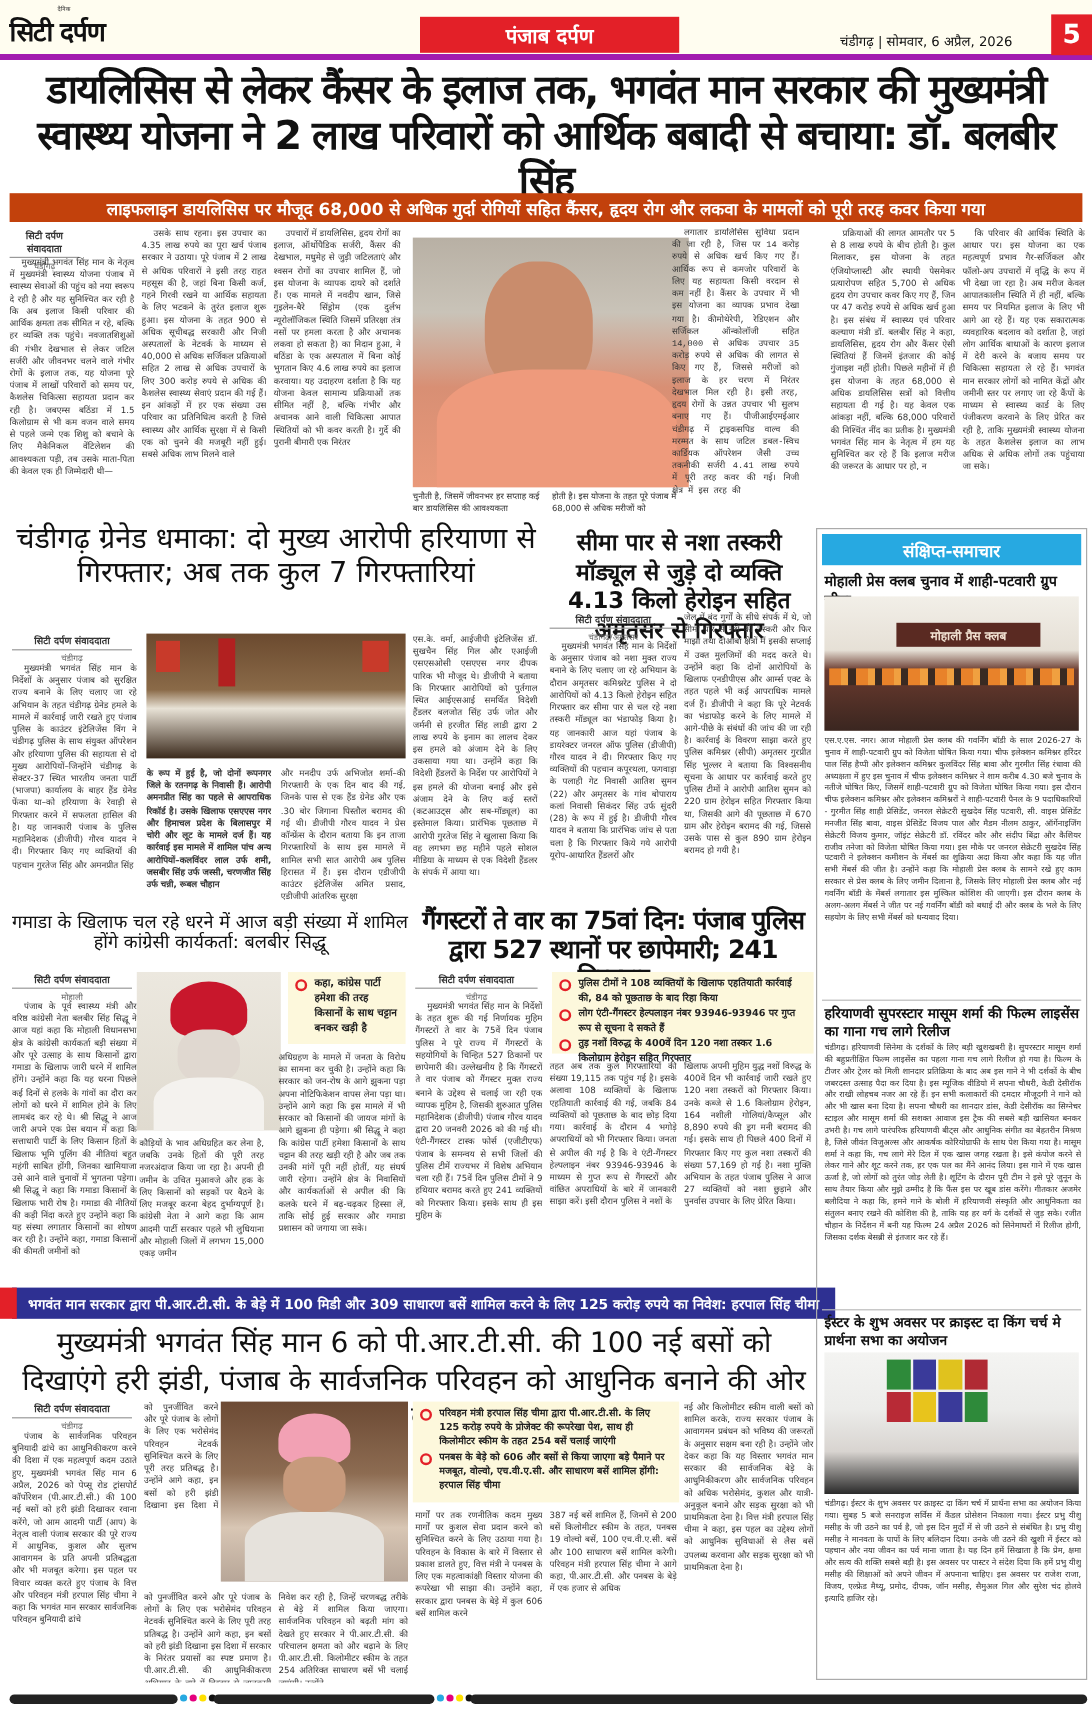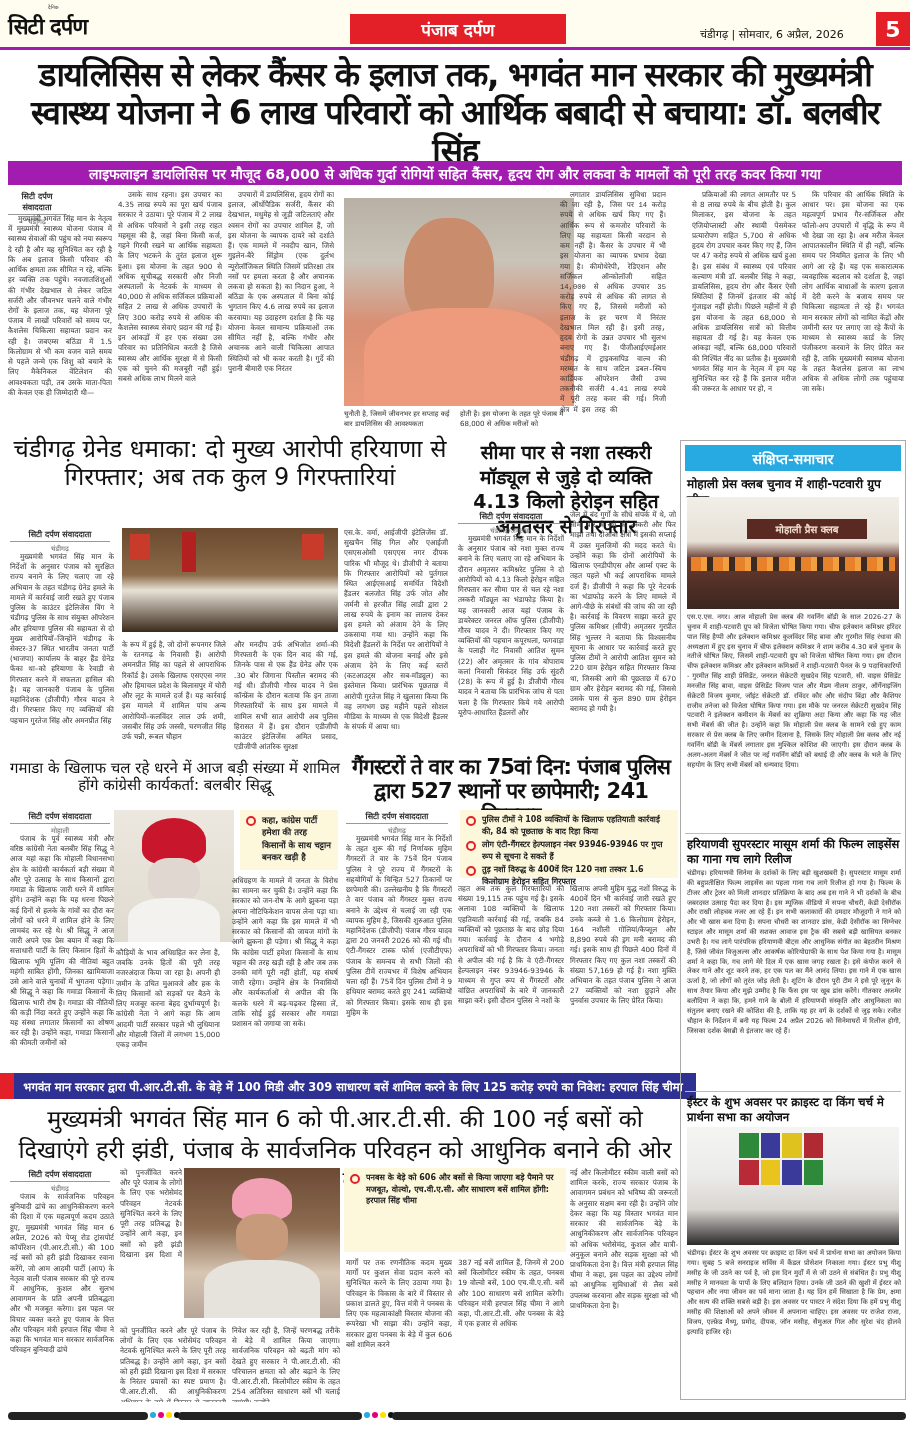--- a/index.html
+++ b/index.html
@@ -1,30 +1,30 @@
 <!DOCTYPE html>
 <html><head>
 <meta charset="utf-8">
 <style>
   * { box-sizing: border-box; margin: 0; padding: 0; }
   body { width: 910px; height: 1431px; background: #fff; font-family: "DejaVu Sans", sans-serif; color: #222; overflow: hidden; position: relative; }
   .page { position: relative; width: 910px; height: 1431px; }
 
   
-  .masthead { position: absolute; left: 0; top: 0; width: 910px; height: 50px; background: #fffdf0; border-bottom: 3px solid #a21caf; }
+  .masthead { position: absolute; left: 0; top: 0; width: 910px; height: 50px; background: #fffdf0; border-bottom: 5px solid #a21caf; }
   .logo { position: absolute; left: 8px; top: 10px; font-family: "DejaVu Sans", sans-serif; font-weight: bold; font-size: 22px; color: #111; letter-spacing: -1px; }
   .logo-sub { position: absolute; left: 48px; top: 4px; font-size: 5px; color: #333; }
   .section-banner { position: absolute; left: 350px; top: 14px; width: 216px; height: 30px; background: #e32028; color: #fff; font-weight: bold; font-size: 17px; display: flex; align-items: center; justify-content: center; }
   .dateline { position: absolute; left: 700px; top: 26px; font-size: 11px; color: #111; }
   .page-num { position: absolute; left: 876px; top: 12px; width: 34px; height: 34px; background: #e32028; color: #fff; font-weight: bold; font-size: 22px; display: flex; align-items: center; justify-content: center; }
 
   
   .hl { position: absolute; font-weight: bold; color: #111; text-align: center; line-height: 1.15; font-family: "DejaVu Sans", sans-serif; }
   .hl-main { left: 10px; top: 56px; width: 890px; font-size: 33px; letter-spacing: -1.5px; }
-  .strap-cyan { position: absolute; left: 8px; top: 161px; width: 894px; height: 24px; background: #a21caf; color: #fff; font-weight: bold; font-size: 14px; display: flex; align-items: center; justify-content: center; }
+  .strap-cyan { position: absolute; left: 8px; top: 161px; width: 894px; height: 24px; background: #c2410c; color: #fff; font-weight: bold; font-size: 14px; display: flex; align-items: center; justify-content: center; }
   .strap-navy { position: absolute; left: 10px; top: 1073px; width: 686px; height: 26px; background: #2e3092; color: #fff; font-weight: bold; font-size: 11.5px; display: flex; align-items: center; justify-content: center; }
   .strap-navy::before { content: ""; position: absolute; left: -10px; top: 0; width: 14px; height: 26px; background: #e32028; }
 
   .byline { position: absolute; font-size: 8px; text-align: center; color: #333; }
   .byline .name { display: block; font-weight: bold; border-bottom: 1px solid #999; padding-bottom: 2px; margin-bottom: 2px; }
   .byline .place { display: block; font-size: 7px; color: #666; }
 
   .col { position: absolute; font-size: 7.2px; line-height: 1.42; color: #333; text-align: justify; overflow: hidden; }
   .col p { text-indent: 10px; }
 
@@ -51,21 +51,21 @@
 <div class="page">
 
   <div class="masthead">
     <div class="logo-sub">दैनिक</div>
     <div class="logo">सिटी दर्पण</div>
     <div class="section-banner">पंजाब दर्पण</div>
     <div class="dateline">चंडीगढ़ | सोमवार, 6 अप्रैल, 2026</div>
     <div class="page-num">5</div>
   </div>
 
-  <div class="hl hl-main">डायलिसिस से लेकर कैंसर के इलाज तक, भगवंत मान सरकार की मुख्यमंत्री स्वास्थ्य योजना ने 6 लाख परिवारों को आर्थिक बबादी से बचाया: डॉ. बलबीर सिंह</div>
+  <div class="hl hl-main">डायलिसिस से लेकर कैंसर के इलाज तक, भगवंत मान सरकार की मुख्यमंत्री स्वास्थ्य योजना ने 2 लाख परिवारों को आर्थिक बबादी से बचाया: डॉ. बलबीर सिंह</div>
   <div class="strap-cyan">लाइफलाइन डायलिसिस पर मौजूद 68,000 से अधिक गुर्दा रोगियों सहित कैंसर, हृदय रोग और लकवा के मामलों को पूरी तरह कवर किया गया</div>
 
   <div class="byline" style="left:8px;top:190px;width:58px;">
     <span class="name">सिटी दर्पण संवाददाता</span>
     <span class="place">चंडीगढ़</span>
   </div>
   <div class="col" style="left:8px;top:214px;width:104px;height:212px;">
       <p>मुख्यमंत्री भगवंत सिंह मान के नेतृत्व में मुख्यमंत्री स्वास्थ्य योजना पंजाब में स्वास्थ्य सेवाओं की पहुंच को नया स्वरूप दे रही है और यह सुनिश्चित कर रही है कि अब इलाज किसी परिवार की आर्थिक क्षमता तक सीमित न रहे, बल्कि हर व्यक्ति तक पहुंचे। नवजातशिशुओं की गंभीर देखभाल से लेकर जटिल सर्जरी और जीवनभर चलने वाले गंभीर रोगों के इलाज तक, यह योजना पूरे पंजाब में लाखों परिवारों को समय पर, कैशलेस चिकित्सा सहायता प्रदान कर रही है। जबएम्स बठिंडा में 1.5 किलोग्राम से भी कम वजन वाले समय से पहले जन्मे एक शिशु को बचाने के लिए मैकेनिकल वेंटिलेशन की आवश्यकता पड़ी, तब उसके माता-पिता की केवल एक ही जिम्मेदारी थी—</p>
     </div>
   <div class="col" style="left:118px;top:190px;width:104px;height:236px;">
@@ -85,34 +85,34 @@
   <div class="col" style="left:560px;top:190px;width:106px;height:236px;font-family:Liberation Mono, monospace;">
       <p>लगातार डायलिसिस सुविधा प्रदान की जा रही है, जिस पर 14 करोड़ रुपये से अधिक खर्च किए गए हैं। आर्थिक रूप से कमजोर परिवारों के लिए यह सहायता किसी वरदान से कम नहीं है। कैंसर के उपचार में भी इस योजना का व्यापक प्रभाव देखा गया है। कीमोथेरेपी, रेडिएशन और सर्जिकल ऑन्कोलॉजी सहित 14,000 से अधिक उपचार 35 करोड़ रुपये से अधिक की लागत से किए गए हैं, जिससे मरीजों को इलाज के हर चरण में निरंतर देखभाल मिल रही है। इसी तरह, हृदय रोगों के उन्नत उपचार भी सुलभ बनाए गए हैं। पीजीआईएमईआर चंडीगढ़ में ट्राइकसपिड वाल्व की मरम्मत के साथ जटिल डबल-स्विच कार्डियक ऑपरेशन जैसी उच्च तकनीकी सर्जरी 4.41 लाख रुपये में पूरी तरह कवर की गई। निजी क्षेत्र में इस तरह की</p>
     </div>
   <div class="col" style="left:692px;top:190px;width:104px;height:236px;">
       <p>प्रक्रियाओं की लागत आमतौर पर 5 से 8 लाख रुपये के बीच होती है। कुल मिलाकर, इस योजना के तहत एंजियोप्लास्टी और स्थायी पेसमेकर प्रत्यारोपण सहित 5,700 से अधिक हृदय रोग उपचार कवर किए गए हैं, जिन पर 47 करोड़ रुपये से अधिक खर्च हुआ है। इस संबंध में स्वास्थ्य एवं परिवार कल्याण मंत्री डॉ. बलबीर सिंह ने कहा, डायलिसिस, हृदय रोग और कैंसर ऐसी स्थितियां हैं जिनमें इंतजार की कोई गुंजाइश नहीं होती। पिछले महीनों में ही इस योजना के तहत 68,000 से अधिक डायलिसिस सत्रों को वित्तीय सहायता दी गई है। यह केवल एक आंकड़ा नहीं, बल्कि 68,000 परिवारों की निश्चिंत नींद का प्रतीक है। मुख्यमंत्री भगवंत सिंह मान के नेतृत्व में हम यह सुनिश्चित कर रहे हैं कि इलाज मरीज की जरूरत के आधार पर हो, न</p>
     </div>
   <div class="col" style="left:802px;top:190px;width:102px;height:236px;">
       <p>कि परिवार की आर्थिक स्थिति के आधार पर। इस योजना का एक महत्वपूर्ण प्रभाव गैर-सर्जिकल और फॉलो-अप उपचारों में वृद्धि के रूप में भी देखा जा रहा है। अब मरीज केवल आपातकालीन स्थिति में ही नहीं, बल्कि समय पर नियमित इलाज के लिए भी आगे आ रहे हैं। यह एक सकारात्मक व्यवहारिक बदलाव को दर्शाता है, जहां लोग आर्थिक बाधाओं के कारण इलाज में देरी करने के बजाय समय पर चिकित्सा सहायता ले रहे हैं। भगवंत मान सरकार लोगों को नामित केंद्रों और जमीनी स्तर पर लगाए जा रहे कैंपों के माध्यम से स्वास्थ्य कार्ड के लिए पंजीकरण करवाने के लिए प्रेरित कर रही है, ताकि मुख्यमंत्री स्वास्थ्य योजना के तहत कैशलेस इलाज का लाभ अधिक से अधिक लोगों तक पहुंचाया जा सके।</p>
     </div>
 
-  <div class="hl" style="left:10px;top:436px;width:440px;font-size:24px;font-weight:normal;">चंडीगढ़ ग्रेनेड धमाका: दो मुख्य आरोपी हरियाणा से गिरफ्तार; अब तक कुल 9 गिरफ्तारियां</div>
+  <div class="hl" style="left:10px;top:436px;width:440px;font-size:24px;font-weight:normal;">चंडीगढ़ ग्रेनेड धमाका: दो मुख्य आरोपी हरियाणा से गिरफ्तार; अब तक कुल 7 गिरफ्तारियां</div>
   <div class="byline" style="left:10px;top:528px;width:100px;">
     <span class="name">सिटी दर्पण संवाददाता</span>
     <span class="place">चंडीगढ़</span>
   </div>
   <div class="col" style="left:10px;top:552px;width:104px;height:200px;">
       <p>मुख्यमंत्री भगवंत सिंह मान के निर्देशों के अनुसार पंजाब को सुरक्षित राज्य बनाने के लिए चलाए जा रहे अभियान के तहत चंडीगढ़ ग्रेनेड हमले के मामले में कार्रवाई जारी रखते हुए पंजाब पुलिस के काउंटर इंटेलिजेंस विंग ने चंडीगढ़ पुलिस के साथ संयुक्त ऑपरेशन और हरियाणा पुलिस की सहायता से दो मुख्य आरोपियों–जिन्होंने चंडीगढ़ के सेक्टर-37 स्थित भारतीय जनता पार्टी (भाजपा) कार्यालय के बाहर हैंड ग्रेनेड फेंका था–को हरियाणा के रेवाड़ी से गिरफ्तार करने में सफलता हासिल की है। यह जानकारी पंजाब के पुलिस महानिदेशक (डीजीपी) गौरव यादव ने दी। गिरफ्तार किए गए व्यक्तियों की पहचान गुरतेज सिंह और अमनप्रीत सिंह</p>
     </div>
   <div class="photo" style="left:122px;top:528px;width:216px;height:104px;background:linear-gradient(180deg,#6b4a2f 0%,#8a6a48 45%,#e8e2d6 60%,#3b2a1c 100%);">
     <div style="position:absolute;left:8px;top:6px;width:20px;height:26px;background:#c83a2a;"></div>
     <div style="position:absolute;left:60px;top:4px;width:14px;height:40px;background:#b22020;"></div>
     <div style="position:absolute;left:180px;top:6px;width:22px;height:26px;background:#c83a2a;"></div>
   </div>
-  <div class="col" style="left:122px;top:640px;width:104px;height:112px;">
+  <div class="col" style="left:122px;top:640px;width:104px;height:112px;font-weight:bold;">
       <p style="text-indent:0">के रूप में हुई है, जो दोनों रूपनगर जिले के रतनगढ़ के निवासी हैं। आरोपी अमनप्रीत सिंह का पहले से आपराधिक रिकॉर्ड है। उसके खिलाफ एसएएस नगर और हिमाचल प्रदेश के बिलासपुर में चोरी और लूट के मामले दर्ज हैं। यह कार्रवाई इस मामले में शामिल पांच अन्य आरोपियों–कलविंदर लाल उर्फ शमी, जसबीर सिंह उर्फ जस्सी, चरणजीत सिंह उर्फ चन्नी, रूबल चौहान</p>
     </div>
   <div class="col" style="left:234px;top:640px;width:104px;height:112px;">
       <p style="text-indent:0">और मनदीप उर्फ अभिजोत शर्मा–की गिरफ्तारी के एक दिन बाद की गई, जिनके पास से एक हैंड ग्रेनेड और एक .30 बोर जिगाना पिस्तौल बरामद की गई थी। डीजीपी गौरव यादव ने प्रेस कॉन्फ्रेंस के दौरान बताया कि इन ताजा गिरफ्तारियों के साथ इस मामले में शामिल सभी सात आरोपी अब पुलिस हिरासत में हैं। इस दौरान एडीजीपी काउंटर इंटेलिजेंस अमित प्रसाद, एडीजीपी आंतरिक सुरक्षा</p>
     </div>
   <div class="col" style="left:344px;top:528px;width:104px;height:224px;">
       <p style="text-indent:0">एस.के. वर्मा, आईजीपी इंटेलिजेंस डॉ. सुखचैन सिंह गिल और एआईजी एसएसओसी एसएएस नगर दीपक पारिक भी मौजूद थे। डीजीपी ने बताया कि गिरफ्तार आरोपियों को पुर्तगाल स्थित आईएसआई समर्थित विदेशी हैंडलर बलजोत सिंह उर्फ जोत और जर्मनी से हरजीत सिंह लाडी द्वारा 2 लाख रुपये के इनाम का लालच देकर इस हमले को अंजाम देने के लिए उकसाया गया था। उन्होंने कहा कि विदेशी हैंडलरों के निर्देश पर आरोपियों ने इस हमले की योजना बनाई और इसे अंजाम देने के लिए कई स्तरों (कटआउट्स और सब-मॉड्यूल) का इस्तेमाल किया। प्रारंभिक पूछताछ में आरोपी गुरतेज सिंह ने खुलासा किया कि वह लगभग छह महीने पहले सोशल मीडिया के माध्यम से एक विदेशी हैंडलर के संपर्क में आया था।</p>
     </div>
 
   <div class="hl" style="left:456px;top:440px;width:220px;font-size:19px;line-height:1.3;font-weight:bold;">सीमा पार से नशा तस्करी मॉड्यूल से जुड़े दो व्यक्ति 4.13 किलो हेरोइन सहित अमृतसर से गिरफ्तार</div>
@@ -187,20 +187,21 @@
     <div style="position:absolute;left:52px;top:46px;width:52px;height:46px;border-radius:40%;background:#c79a7c;"></div>
     <div style="position:absolute;left:20px;top:92px;width:116px;height:60px;border-radius:40% 40% 0 0;background:#e6e2dc;"></div>
   </div>
   <div class="col" style="left:120px;top:1326px;width:106px;height:76px;">
       <p style="text-indent:0">को पुनर्जीवित करने और पूरे पंजाब के लोगों के लिए एक भरोसेमंद परिवहन नेटवर्क सुनिश्चित करने के लिए पूरी तरह प्रतिबद्ध है। उन्होंने आगे कहा, इन बसों को हरी झंडी दिखाना इस दिशा में सरकार के निरंतर प्रयासों का स्पष्ट प्रमाण है। पी.आर.टी.सी. की आधुनिकीकरण अभियान के बारे में विस्तार से जानकारी देते हुए वित्त मंत्री हरपाल सिंह चीमा ने कहा कि सरकार कुल 100 मिडी और 309 साधारण बसों की खरीद के लिए लगभग 125 करोड़ रुपये का पूंजीगत</p>
     </div>
   <div class="col" style="left:232px;top:1326px;width:108px;height:76px;">
       <p style="text-indent:0">निवेश कर रही है, जिन्हें चरणबद्ध तरीके से बेड़े में शामिल किया जाएगा। सार्वजनिक परिवहन को बढ़ती मांग को देखते हुए सरकार ने पी.आर.टी.सी. की परिचालन क्षमता को और बढ़ाने के लिए पी.आर.टी.सी. किलोमीटर स्कीम के तहत 254 अतिरिक्त साधारण बसें भी चलाई जाएंगी। उन्होंने</p>
     </div>
   <div class="bullet-box" style="left:344px;top:1168px;width:222px;height:84px;">
+    <div class="bullet" style="font-size:8px;"><span class="ring"></span><span>परिवहन मंत्री हरपाल सिंह चीमा द्वारा पी.आर.टी.सी. के लिए 125 करोड़ रुपये के प्रोजेक्ट की रूपरेखा पेश, साथ ही किलोमीटर स्कीम के तहत 254 बसें चलाई जाएंगी</span></div>
     <div class="bullet" style="font-size:8px;"><span class="ring"></span><span>पनबस के बेड़े को 606 और बसों से किया जाएगा बड़े पैमाने पर मजबूत, वोल्वो, एच.वी.ए.सी. और साधारण बसें शामिल होंगी: हरपाल सिंह चीमा</span></div>
   </div>
   <div class="col" style="left:346px;top:1258px;width:106px;height:144px;">
       <p style="text-indent:0">मार्गों पर तक रणनीतिक कदम मुख्य मार्गों पर कुशल सेवा प्रदान करने को सुनिश्चित करने के लिए उठाया गया है। परिवहन के विकास के बारे में विस्तार से प्रकाश डालते हुए, वित्त मंत्री ने पनबस के लिए एक महत्वाकांक्षी विस्तार योजना की रूपरेखा भी साझा की। उन्होंने कहा, सरकार द्वारा पनबस के बेड़े में कुल 606 बसें शामिल करने</p>
     </div>
   <div class="col" style="left:458px;top:1258px;width:106px;height:144px;">
       <p style="text-indent:0">387 नई बसें शामिल हैं, जिनमें से 200 बसें किलोमीटर स्कीम के तहत, पनबस 19 वोल्वो बसें, 100 एच.वी.ए.सी. बसें और 100 साधारण बसें शामिल करेगी। परिवहन मंत्री हरपाल सिंह चीमा ने आगे कहा, पी.आर.टी.सी. और पनबस के बेड़े में एक हजार से अधिक</p>
     </div>
   <div class="col" style="left:570px;top:1168px;width:108px;height:234px;">
       <p style="text-indent:0">नई और किलोमीटर स्कीम वाली बसों को शामिल करके, राज्य सरकार पंजाब के आवागमन प्रबंधन को भविष्य की जरूरतों के अनुसार सक्षम बना रही है। उन्होंने जोर देकर कहा कि यह विस्तार भगवंत मान सरकार की सार्वजनिक बेड़े के आधुनिकीकरण और सार्वजनिक परिवहन को अधिक भरोसेमंद, कुशल और यात्री-अनुकूल बनाने और सड़क सुरक्षा को भी प्राथमिकता देना है। वित्त मंत्री हरपाल सिंह चीमा ने कहा, इस पहल का उद्देश्य लोगों को आधुनिक सुविधाओं से लैस बसें उपलब्ध करवाना और सड़क सुरक्षा को भी प्राथमिकता देना है।</p>

